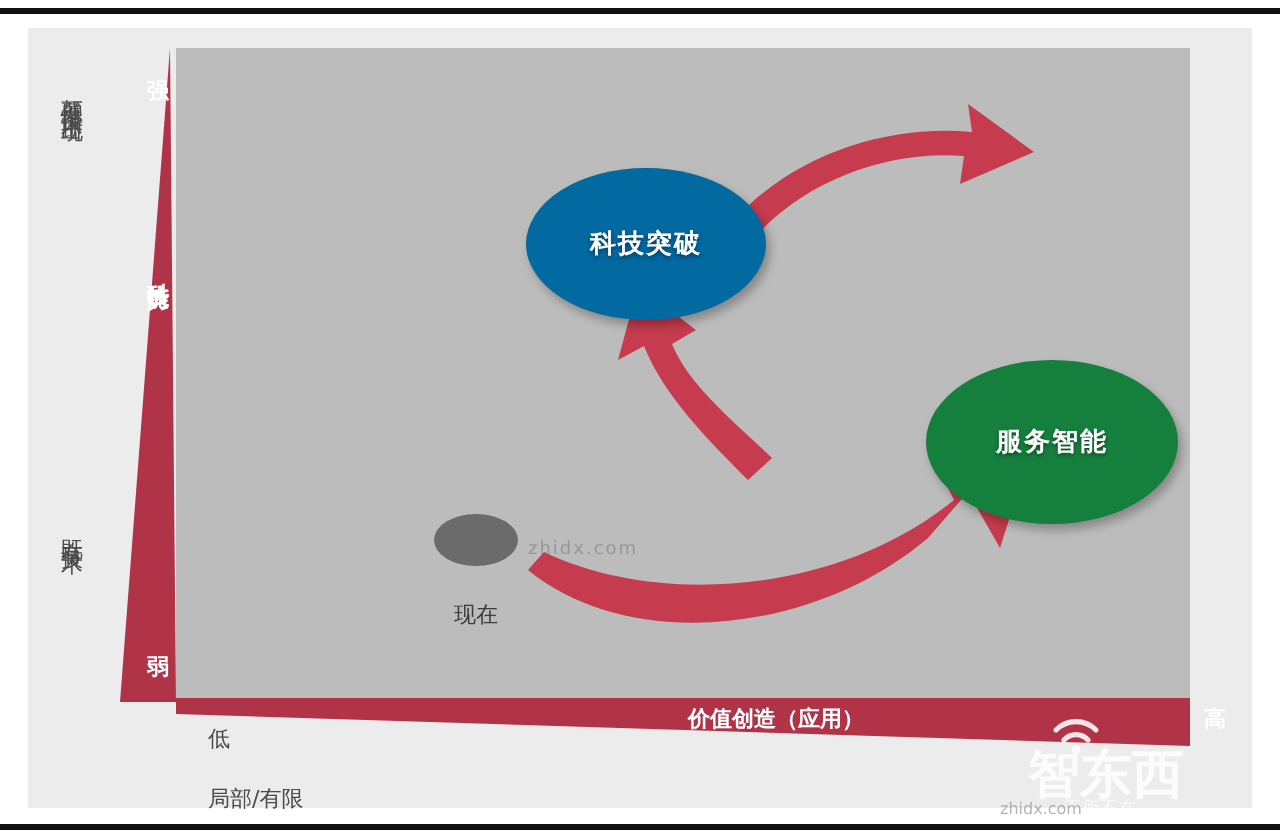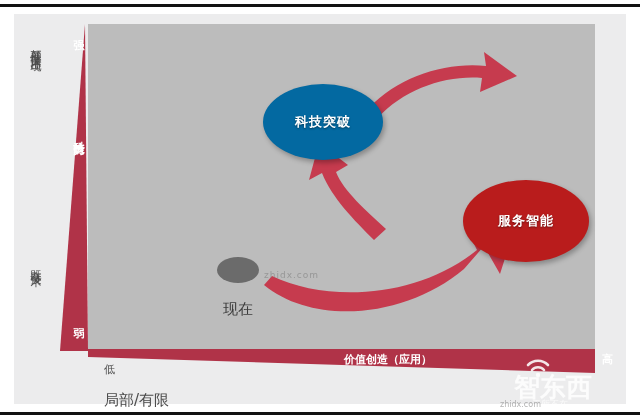--- a/index.html
+++ b/index.html
@@ -123,21 +123,21 @@
     writing-mode: vertical-rl;
     text-orientation: upright;
     letter-spacing: 2px;
   }
   #lbl-low {
     left: 90px; top: 348px;
     font-size: 11px;
   }
   #lbl-local {
     left: 90px; top: 378px;
-    font-size: 15px;
+    font-size: 11px;
   }
 
   
   .bubble {
     position: absolute;
     border-radius: 50%;
     display: flex;
     align-items: center;
     justify-content: center;
     color: #ffffff;
@@ -153,35 +153,35 @@
     background: #0369a1;
   }
   #bubble-super {
     left: 483px; top: 32px;
     width: 126px; height: 82px;
     background: #9d2026;
   }
   #bubble-service {
     left: 449px; top: 166px;
     width: 126px; height: 82px;
-    background: #b91c1c;
+    background: #15803d;
   }
   #bubble-now {
     left: 203px; top: 243px;
     width: 42px; height: 26px;
     background: #6b6b6b;
     box-shadow: none;
   }
   #lbl-now {
     position: absolute;
     left: 196px; top: 286px;
     width: 56px;
     text-align: center;
     color: #3c3c3c;
-    font-size: 15px;
+    font-size: 11px;
   }
 
   
   #arrows {
     position: absolute;
     left: 0; top: 0;
     width: 612px; height: 390px;
     pointer-events: none;
   }
 

